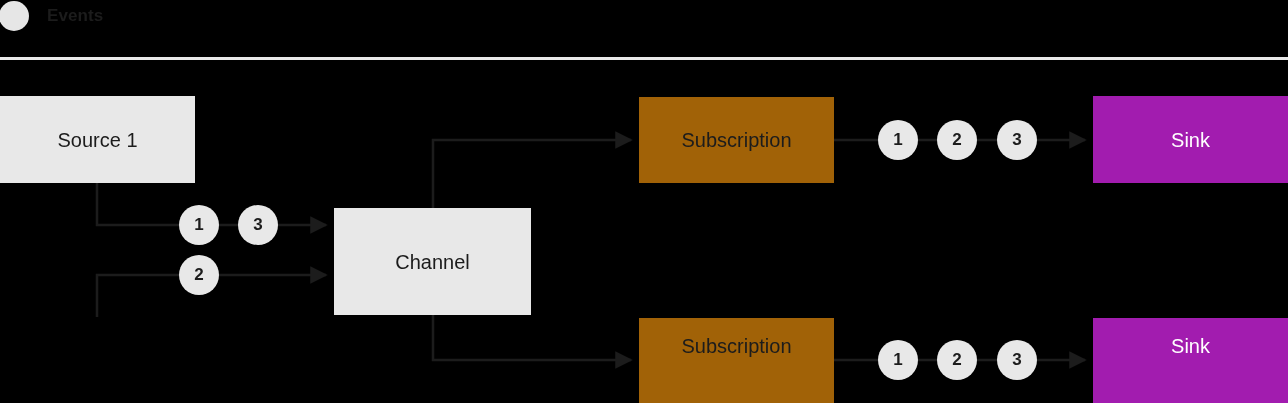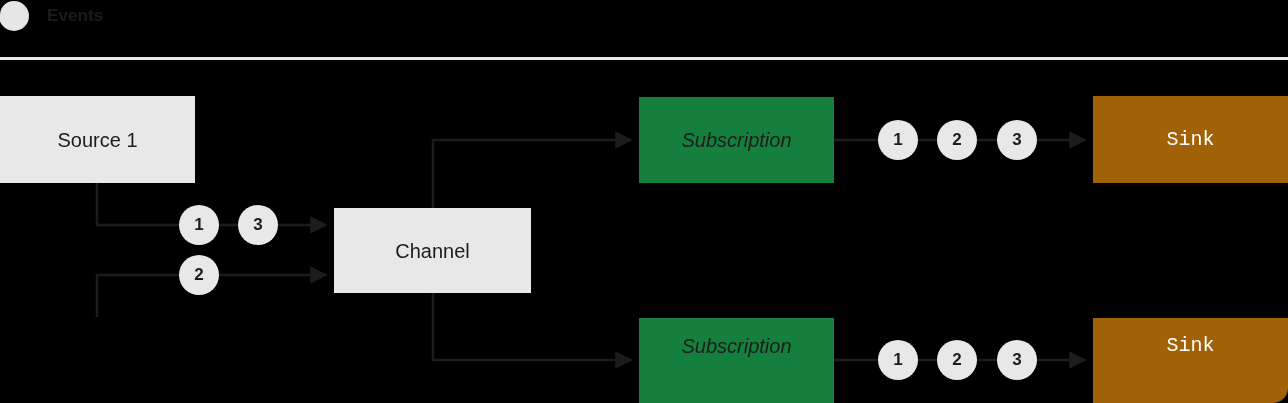--- a/index.html
+++ b/index.html
@@ -12,21 +12,20 @@
     height: 403px;
     font-family: "Liberation Sans", sans-serif;
     overflow: hidden;
   }
   #canvas {
     position: relative;
     width: 1288px;
     height: 403px;
     background: #000000;
     overflow: hidden;
-    border-radius: 15px;
   }
 
   
   .legend-dot {
     position: absolute;
     left: -1px;
     top: 1px;
     width: 30px;
     height: 30px;
     border-radius: 50%;
@@ -57,22 +56,22 @@
     position: absolute;
     box-sizing: border-box;
     display: flex;
     align-items: center;
     justify-content: center;
     font-size: 20px;
     line-height: 20px;
     white-space: nowrap;
   }
   .node-gray  { background: #e8e8e8; color: #1c1c1c; }
-  .node-blue  { background: #15803d; color: #1c1c1c; font-style: italic; }
-  .node-sink  { background: #a16207; color: #ffffff; font-family: Liberation Mono, monospace; }
+  .node-blue  { background: #a16207; color: #1c1c1c; }
+  .node-sink  { background: #a21caf; color: #ffffff; }
 
   
   #wires {
     position: absolute;
     left: 0;
     top: 0;
     width: 1288px;
     height: 403px;
     pointer-events: none;
   }
@@ -120,21 +119,21 @@
     <path d="M 834 140 L 1085 140" fill="none" stroke="#1c1c1c" stroke-width="2.5" marker-end="url(#arrow)"></path>
 
     <path d="M 834 360 L 1085 360" fill="none" stroke="#1c1c1c" stroke-width="2.5" marker-end="url(#arrow)"></path>
   </svg>
 
   <div class="node node-gray" style="left:0px; top:96px; width:195px; height:87px;">
     <span>Source 1</span>
   </div>
 
 
-  <div class="node node-gray" style="left:334px; top:208px; width:197px; height:85px;text-align:right;">
+  <div class="node node-gray" style="left:334px; top:208px; width:197px; height:107px;text-align:right;">
     <span>Channel</span>
   </div>
 
   <div class="node node-blue" style="left:639px; top:97px; width:195px; height:86px;">
     <span>Subscription</span>
   </div>
 
   <div class="node node-blue" style="left:639px; top:318px; width:195px; height:85px;">
     <span style="position:relative; top:-15px;">Subscription</span>
   </div>

